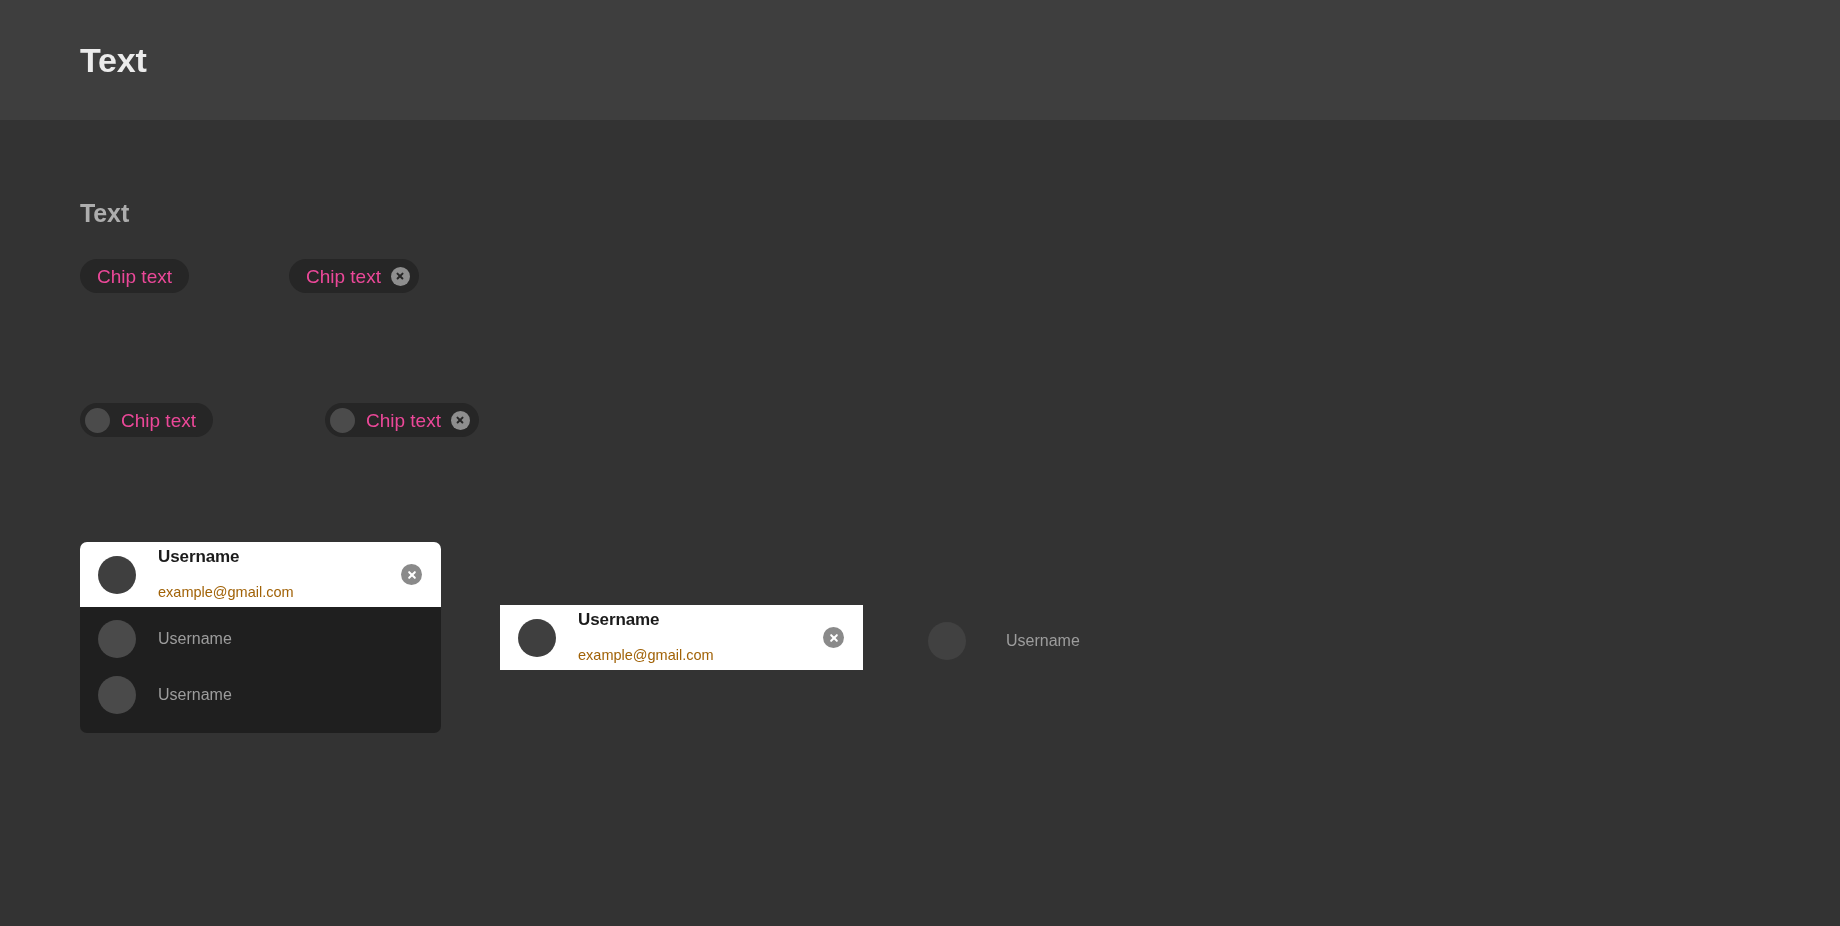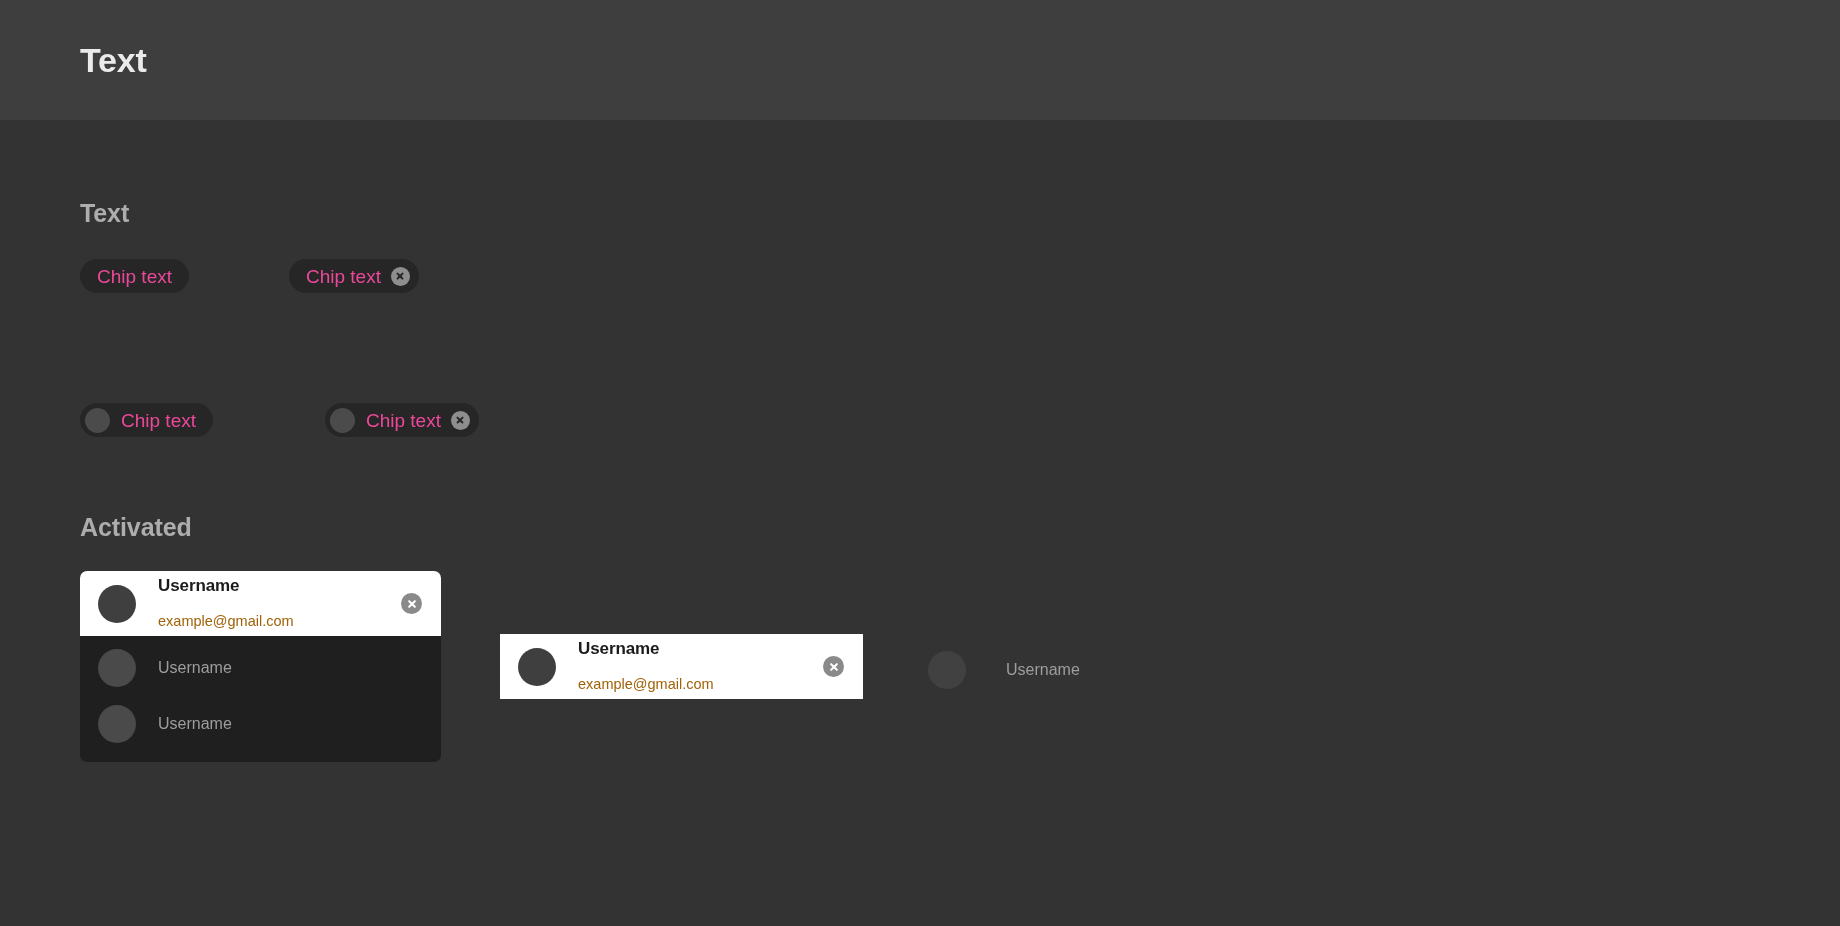--- a/index.html
+++ b/index.html
@@ -238,21 +238,20 @@
       <div class="chip contact-dismiss">
         <span class="chip-avatar"></span>
         <span class="chip-label">Chip text</span>
         <span class="chip-close"></span>
       </div>
 
     </div>
   </div>
 
   <div class="s-activated">
-    <div class="section-title">Activated</div>
 
     <div class="activated-row">
 
       <div class="act-col col1">
 
         <div class="act-card rounded col1card">
           <span class="act-avatar"></span>
           <div class="act-meta">
             <div class="act-name">Username</div>
             <div class="act-mail">example@gmail.com</div>

